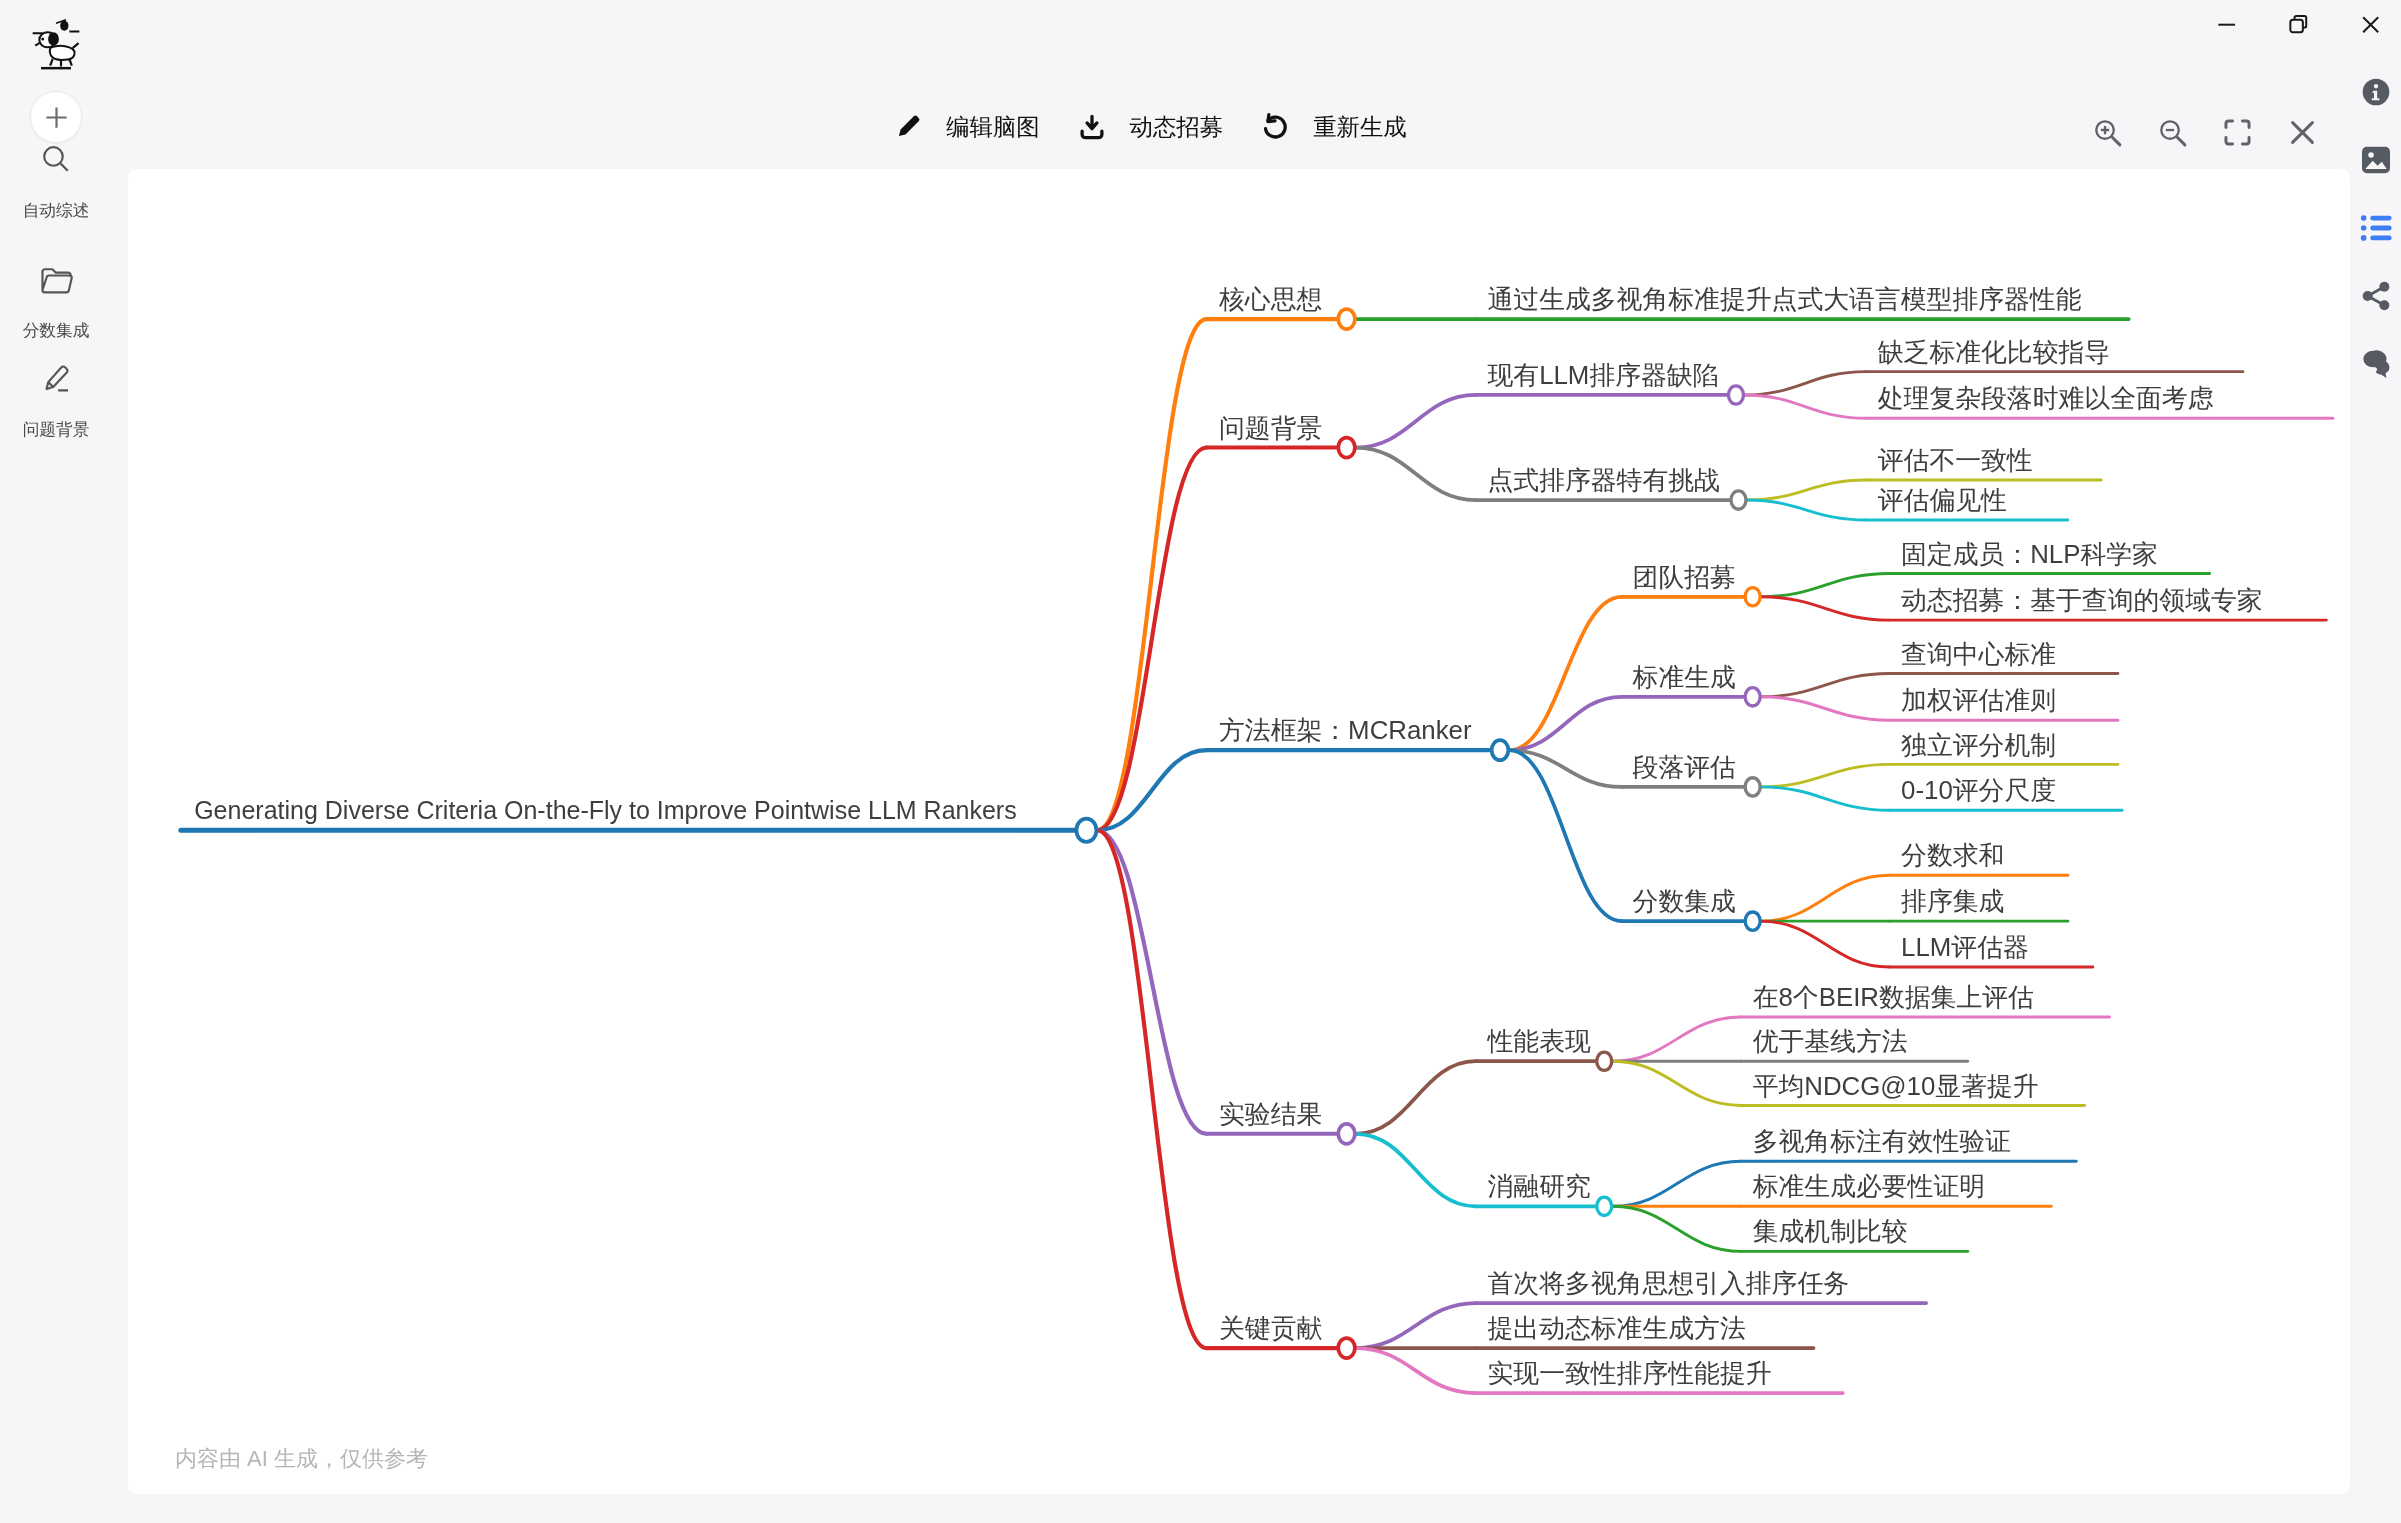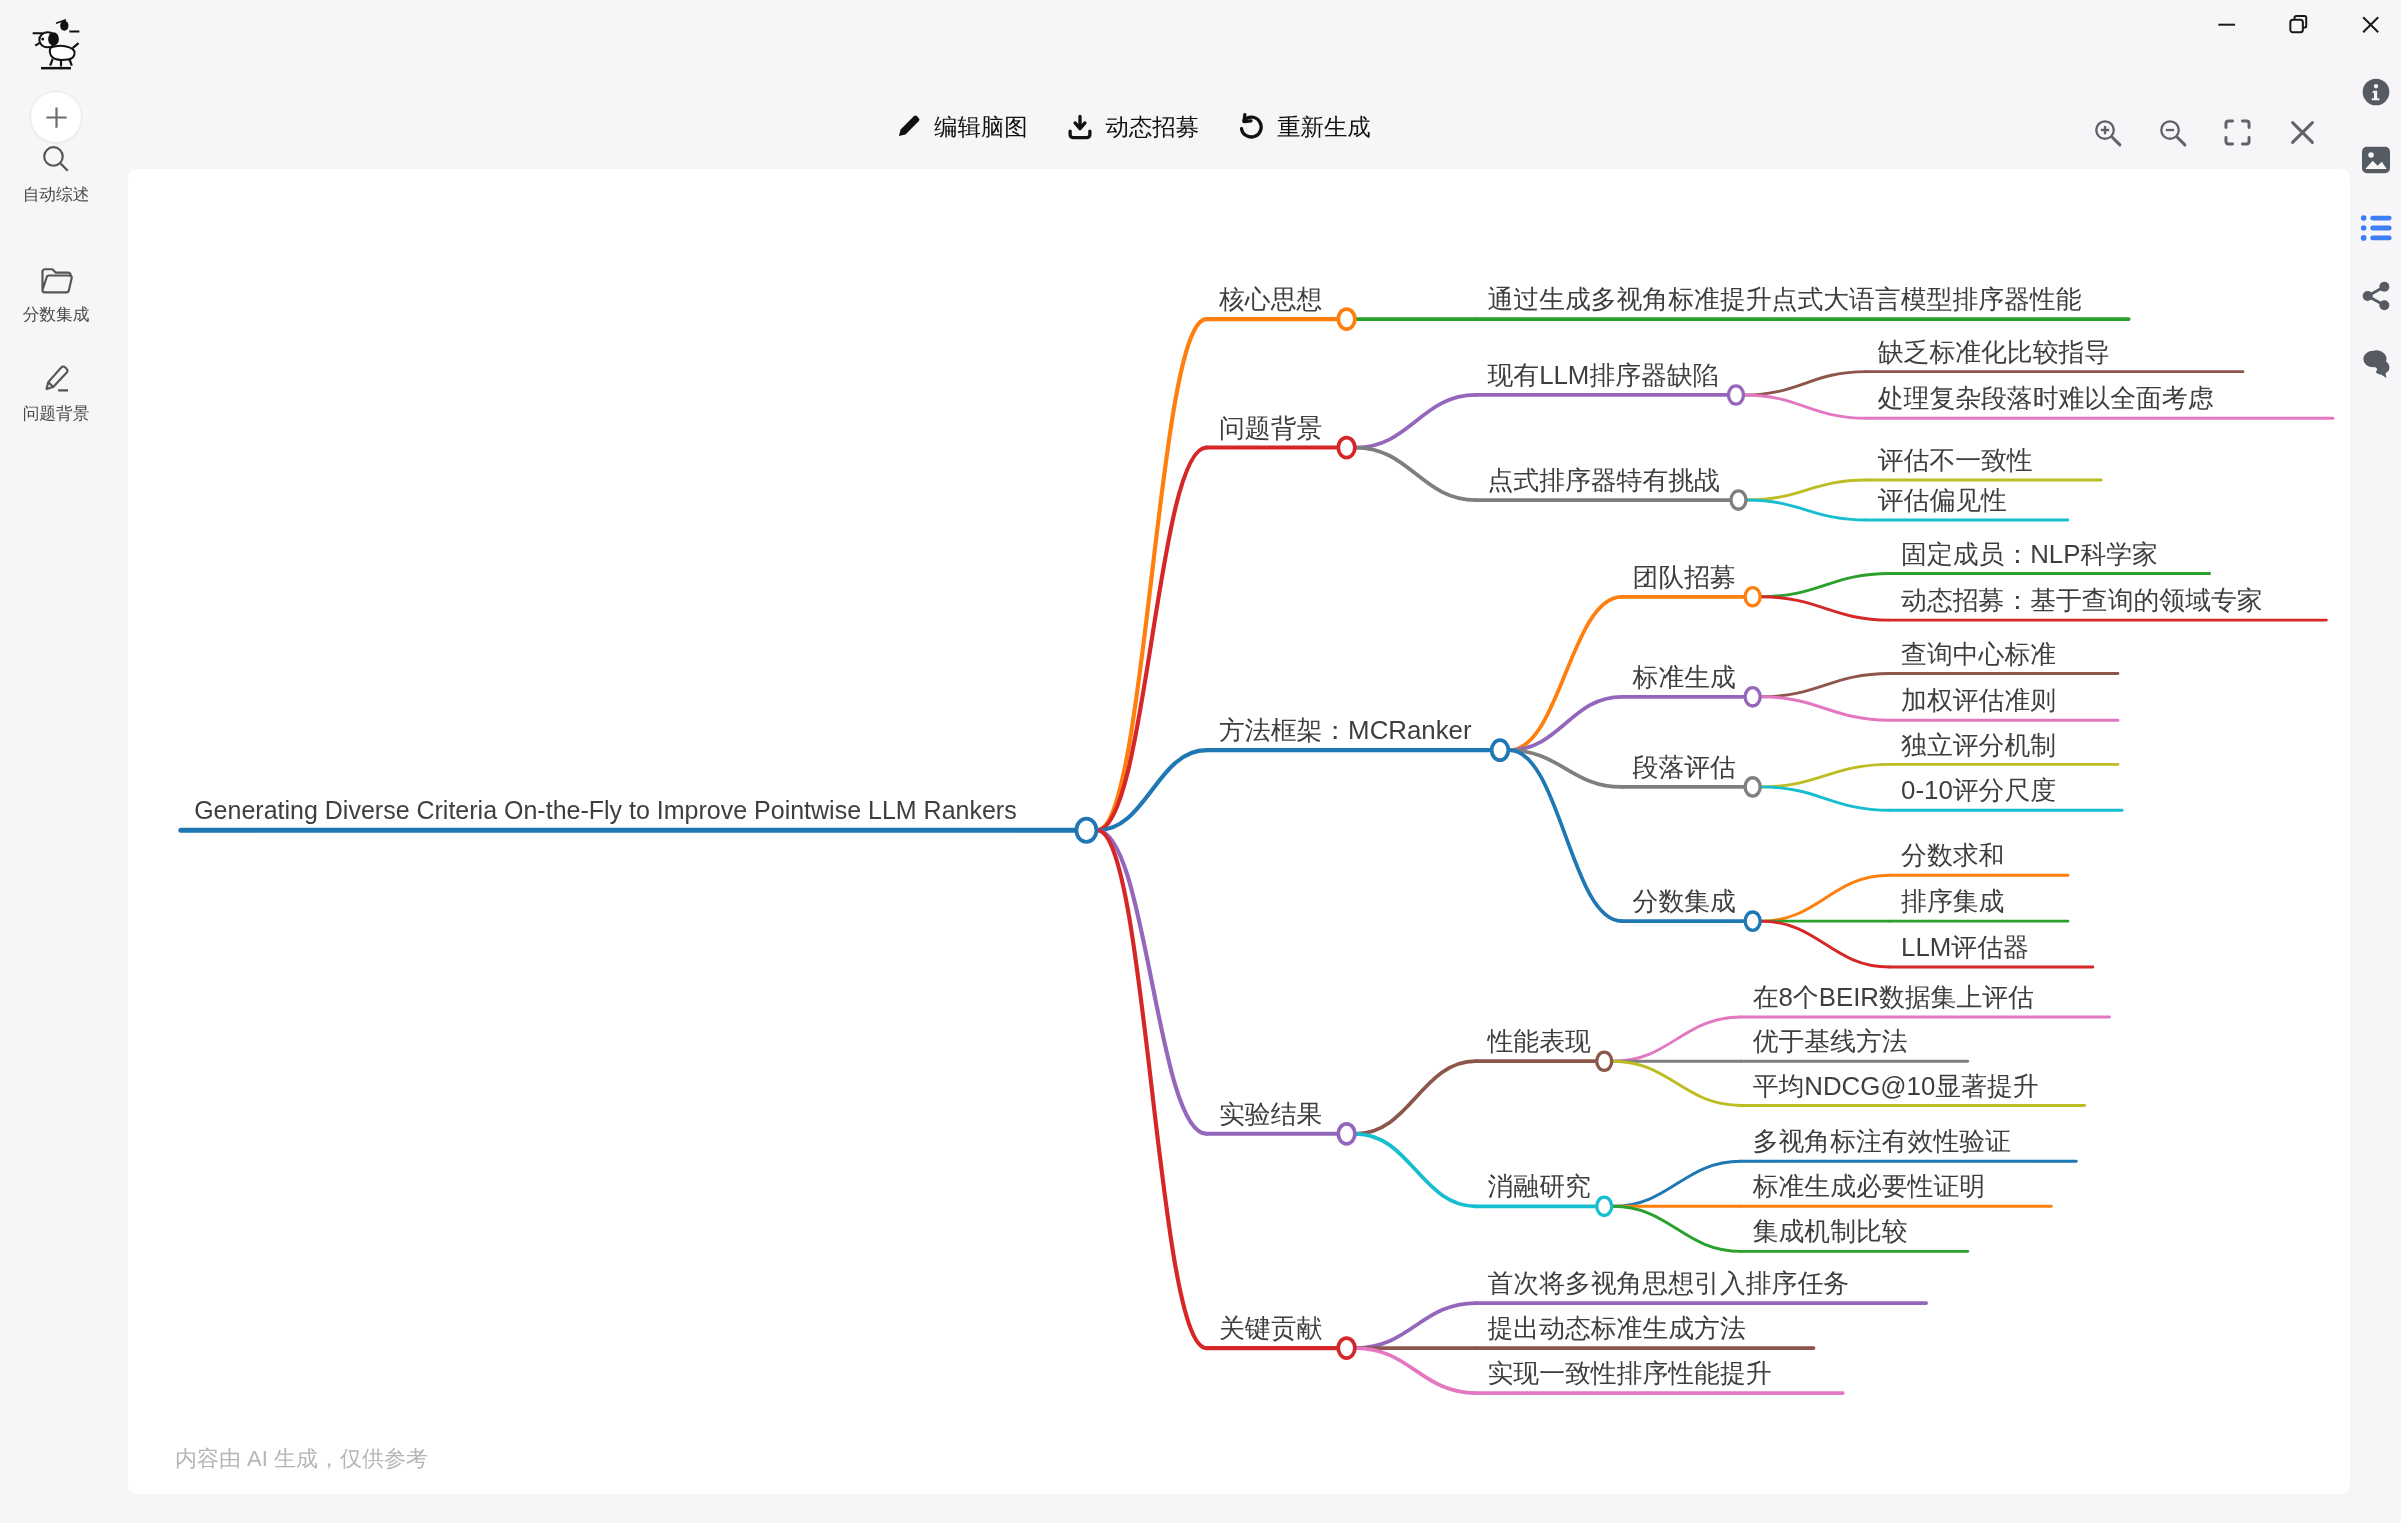--- a/index.html
+++ b/index.html
@@ -13,25 +13,25 @@
   .win-controls{position:absolute;top:10px;right:15px;display:flex;gap:42px;align-items:center;z-index:50;}
   .win-btn{width:30px;height:30px;display:flex;align-items:center;justify-content:center;cursor:pointer;}
   
   .left-rail{position:absolute;left:0;top:0;width:112px;height:1523px;background:#f6f6f8;z-index:10;}
   .logo{position:absolute;left:31px;top:18.4px;width:50px;height:52px;}
   .plus-btn{
     position:absolute;left:30px;top:91px;width:50px;height:50px;border-radius:50%;
     background:#ffffff;border:0.8px solid #ececee;box-shadow:0 0.8px 2.5px rgba(0,0,0,0.05);
     display:flex;align-items:center;justify-content:center;cursor:pointer;
   }
-  .rail-item{position:absolute;left:0;width:112px;display:flex;flex-direction:column;align-items:center;gap:8px;cursor:pointer;color:#4d4d4d;}
+  .rail-item{position:absolute;left:0;width:112px;display:flex;flex-direction:column;align-items:center;gap:24px;cursor:pointer;color:#4d4d4d;}
   .rail-item .lbl{font-size:16.7px;color:#4a4a4a;white-space:nowrap;}
   
   .toolbar{position:absolute;left:894px;top:111px;display:flex;align-items:center;gap:38px;z-index:20;}
-  .tb-btn{display:flex;align-items:center;gap:12px;cursor:pointer;color:#111;font-size:23.4px;font-weight:500;}
+  .tb-btn{display:flex;align-items:center;gap:24px;cursor:pointer;color:#111;font-size:23.4px;font-weight:500;}
   .view-tools{position:absolute;left:2090px;top:115px;display:flex;align-items:center;gap:30px;z-index:20;}
   .vt-btn{width:35px;height:35px;display:flex;align-items:center;justify-content:center;cursor:pointer;}
   
   .right-rail{position:absolute;right:0;top:75px;width:50px;display:flex;flex-direction:column;align-items:center;gap:35px;z-index:20;}
   .rr-btn{width:33px;height:33px;display:flex;align-items:center;justify-content:center;cursor:pointer;}
   
   .canvas-card{
     position:absolute;left:128px;top:169px;width:2222px;height:1325px;
     background:#ffffff;border-radius:8.3px;z-index:5;
   }

